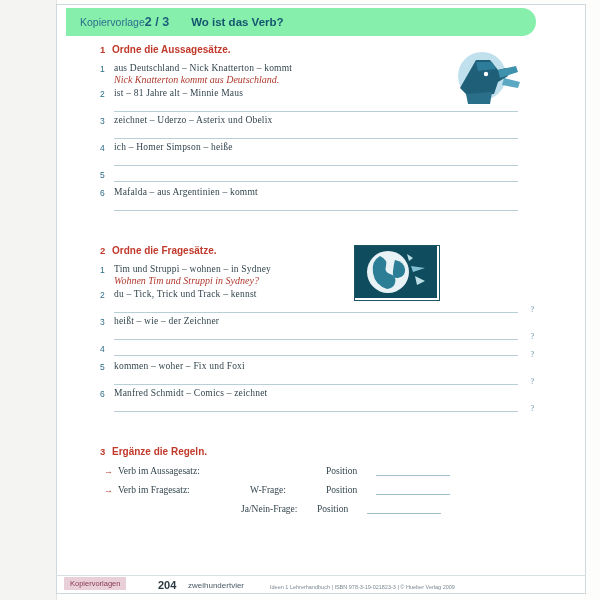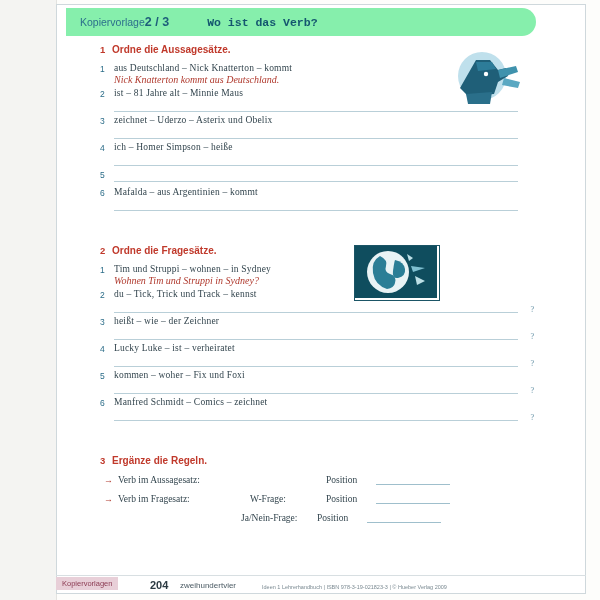--- a/index.html
+++ b/index.html
@@ -34,22 +34,22 @@
   }
   .header .kv{
     color:#2c6f8c;font-size:10.5px;margin-left:14px;
     font-family:"Liberation Sans", sans-serif;
   }
   .header .pg{
     color:#1d5e7a;font-size:12.5px;font-weight:bold;
     font-family:"Liberation Sans", sans-serif;
   }
   .header .ttl{
-    color:#14566f;font-size:11.5px;font-weight:bold;margin-left:38px;
-    font-family:Liberation Mono, monospace;
+    color:#14566f;font-size:11.5px;font-weight:bold;margin-left:22px;
+    font-family:Liberation Sans, sans-serif;
   }
   .content{
     position:absolute;left:66px;top:44px;width:470px;bottom:30px;
   }
   
   .task{
     display:flex;align-items:baseline;margin:0 0 8px 34px;
   }
   .task .num{
     color:#c0392b;font-weight:bold;font-size:9.5px;width:12px;
@@ -102,21 +102,21 @@
   }
   .arrow{color:#b03a2e;margin-right:5px;font-size:9px;}
   .rlabel{width:132px;}
   .rsub{width:76px;}
   .rpos{width:50px;}
   .blank{
     display:inline-block;width:74px;border-bottom:1px solid #9fbfcc;height:10px;
   }
   
   .footer{
-    position:absolute;left:0;bottom:4px;width:500px;height:22px;
+    position:absolute;left:8px;bottom:4px;width:500px;height:22px;
   }
   .ftag{
     position:absolute;left:56px;bottom:6px;background:#e8cfd8;
     color:#8b3a52;font-size:7.5px;padding:2px 6px;
     font-family:"Liberation Sans", sans-serif;
   }
   .fnum{
     position:absolute;left:150px;bottom:5px;font-size:11px;font-weight:bold;
     color:#2b3a42;font-family:"Liberation Sans", sans-serif;
   }
@@ -237,21 +237,20 @@
       <div class="item">
         <span class="n">3</span>
         <div class="prompt">heißt – wie – der Zeichner</div>
         <div class="rule-line full">
             <span class="qmark">?</span>
           </div>
       </div>
 
       <div class="item">
         <span class="n">4</span>
-        <div class="prompt">Lucky Luke – ist – verheiratet</div>
         <div class="rule-line full">
             <span class="qmark">?</span>
           </div>
       </div>
 
       <div class="item">
         <span class="n">5</span>
         <div class="prompt">kommen – woher – Fix und Foxi</div>
         <div class="rule-line full">
             <span class="qmark">?</span>

